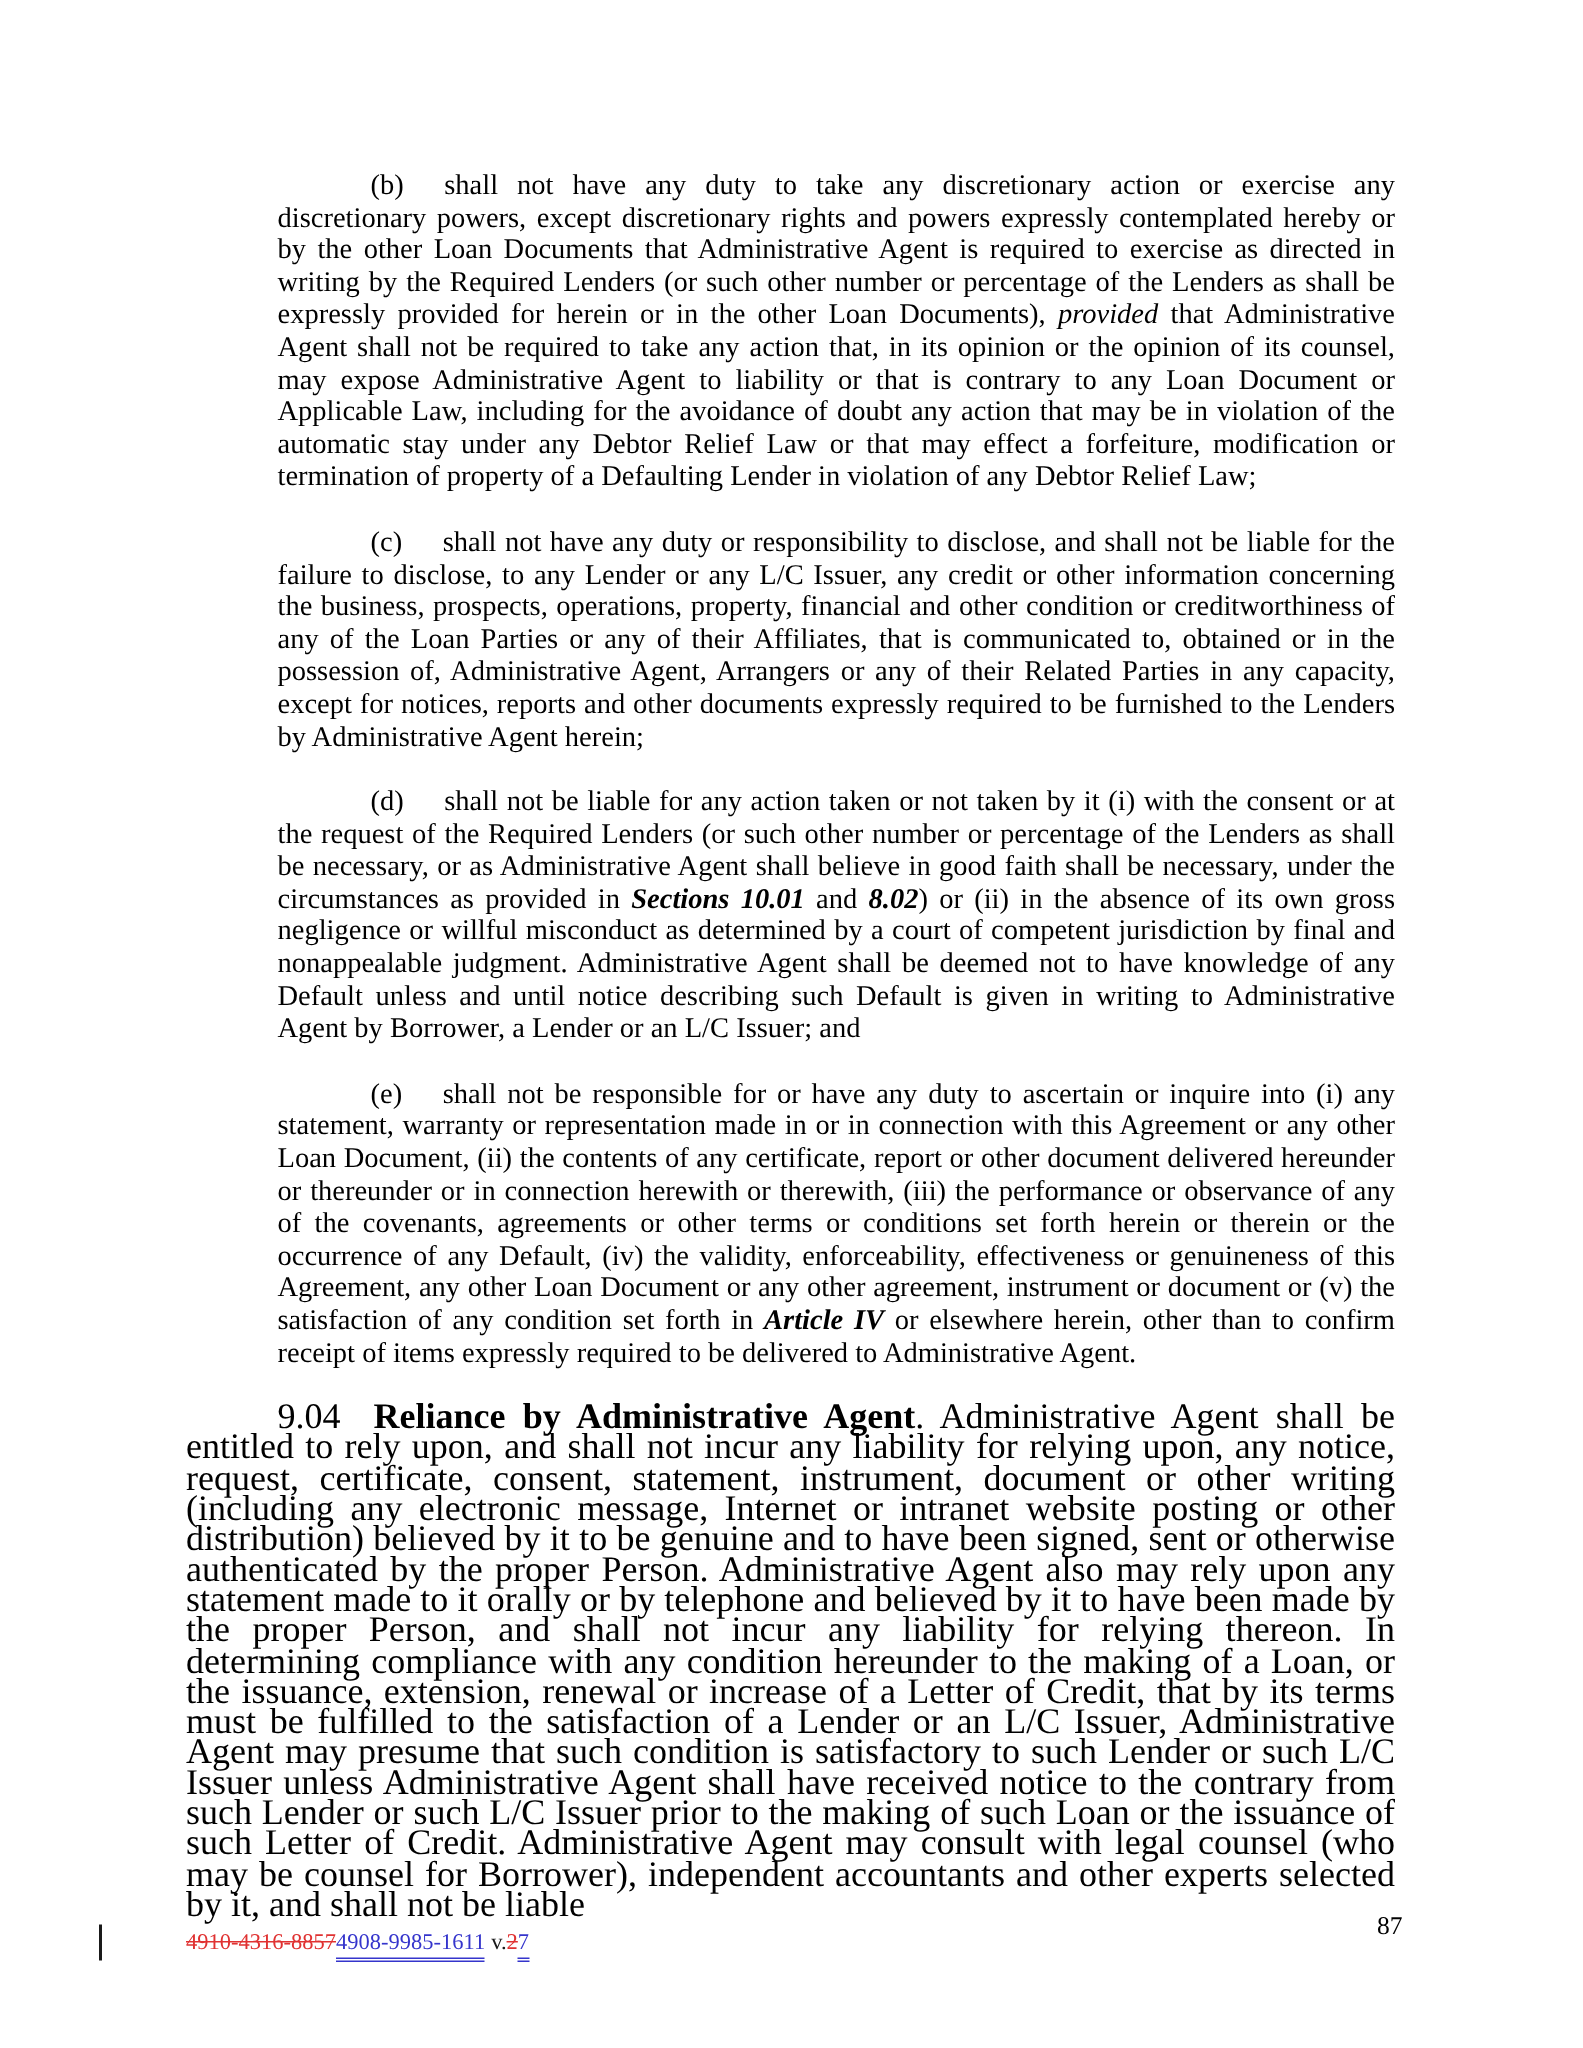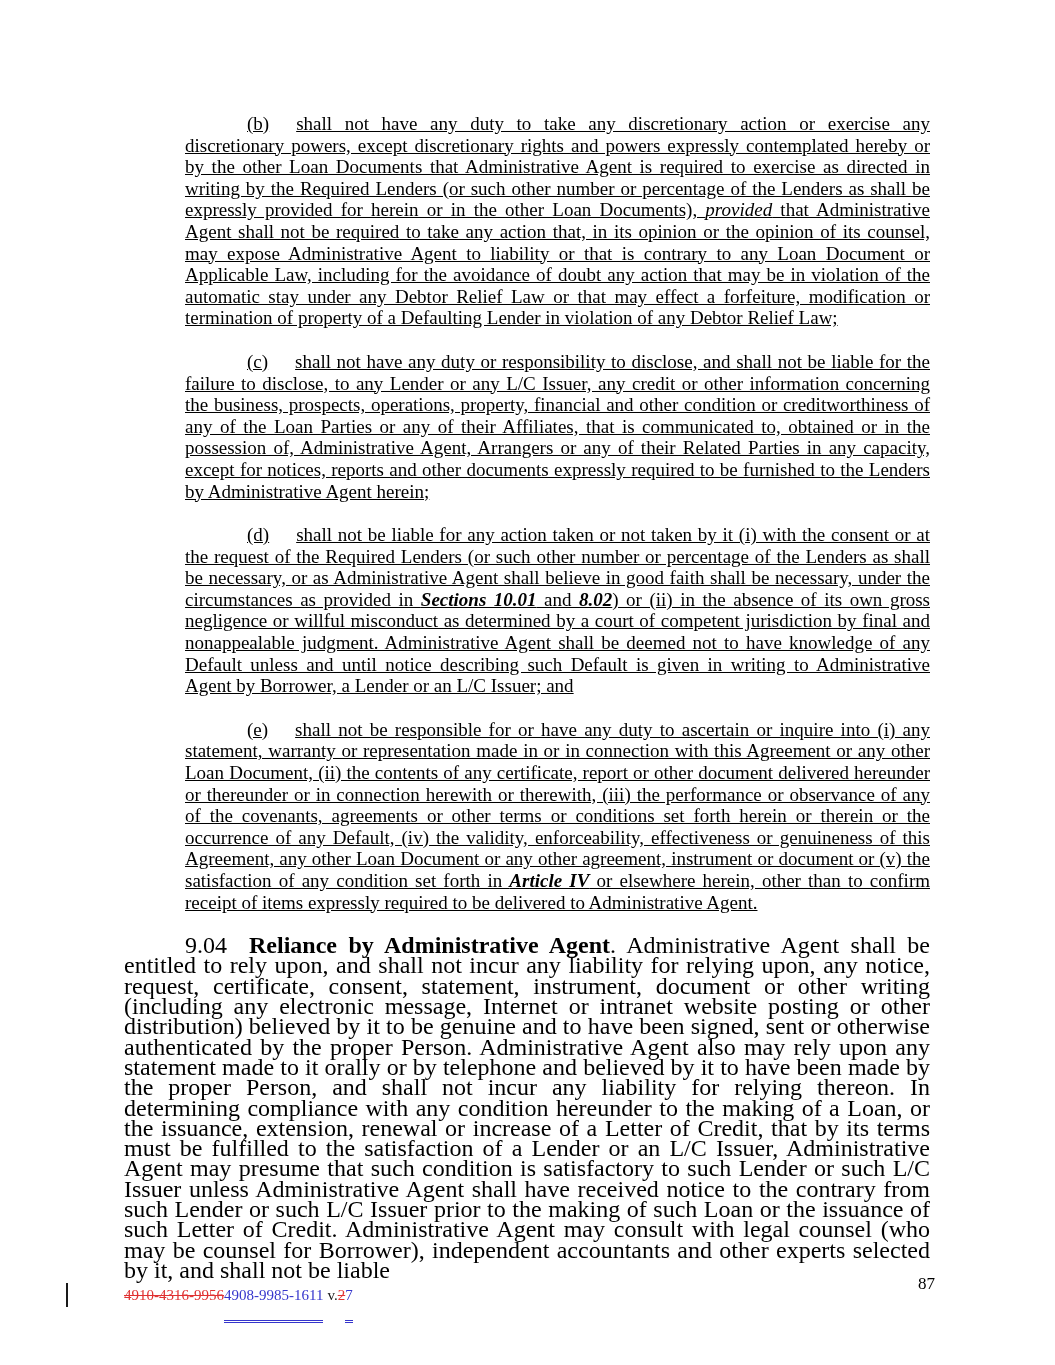--- a/index.html
+++ b/index.html
@@ -5,55 +5,55 @@
   html,body { margin:0; padding:0; background:#ffffff; }
   .page {
     position:relative; width:1055px; height:1365px; background:#ffffff;
     overflow:hidden; color:#000;
     font-family:"Liberation Serif", "DejaVu Serif", serif;
   }
   .content { position:absolute; left:124px; top:113px; width:806px; }
   p.clause {
     margin:0 0 22px 61px; width:745px;
     font-size:19px; line-height:21.6px;
-    text-align:justify; text-indent:62px;text-decoration:underline;
+    text-align:justify; text-indent:62px;
   }
   p.section-para {
     margin:0; width:806px;
     font-size:24px; line-height:20.3px;
     text-align:justify; text-indent:61px;
   }
   .tab   { display:inline-block; width:27px; }
   .tab-s { display:inline-block; width:22px; }
   .seg-i  { font-style:italic; }
   .seg-b  { font-weight:bold; }
   .seg-bi { font-weight:bold; font-style:italic; }
   .change-bar { position:absolute; left:66px; top:1283px; width:2px; height:24px; background:#1a1a1a; }
   .footer-ids {
     position:absolute; left:124px; top:1286px;
     font-size:15px; line-height:18px; white-space:nowrap;
   }
   .del { color:#e03232; text-decoration:line-through; text-decoration-color:#e03232; }
-  .ins { color:#3535cc; border-bottom:3px double #3535cc; padding-bottom:17px; }
+  .ins { color:#3535cc; border-bottom:3px double #3535cc; padding-bottom:2px; }
   .ver { color:#1a1a1a; margin-left:4px; }
   .page-number { position:absolute; left:918px; top:1274px; font-size:17px; color:#000; }
 </style>
 </head>
 <body>
 
 <div class="page">
 
   <main class="content" id="doc-body">
       <p class="clause"><span>(b)</span><span class="tab"></span><span>shall not have any duty to take any discretionary action or exercise any discretionary powers, except discretionary rights and powers expressly contemplated hereby or by the other Loan Documents that Administrative Agent is required to exercise as directed in writing by the Required Lenders (or such other number or percentage of the Lenders as shall be expressly provided for herein or in the other Loan Documents), </span><span class="seg-i">provided</span><span> that Administrative Agent shall not be required to take any action that, in its opinion or the opinion of its counsel, may expose Administrative Agent to liability or that is contrary to any Loan Document or Applicable Law, including for the avoidance of doubt any action that may be in violation of the automatic stay under any Debtor Relief Law or that may effect a forfeiture, modification or termination of property of a Defaulting Lender in violation of any Debtor Relief Law;</span></p>
       <p class="clause"><span>(c)</span><span class="tab"></span><span>shall not have any duty or responsibility to disclose, and shall not be liable for the failure to disclose, to any Lender or any L/C Issuer, any credit or other information concerning the business, prospects, operations, property, financial and other condition or creditworthiness of any of the Loan Parties or any of their Affiliates, that is communicated to, obtained or in the possession of, Administrative Agent, Arrangers or any of their Related Parties in any capacity, except for notices, reports and other documents expressly required to be furnished to the Lenders by Administrative Agent herein;</span></p>
       <p class="clause"><span>(d)</span><span class="tab"></span><span>shall not be liable for any action taken or not taken by it (i) with the consent or at the request of the Required Lenders (or such other number or percentage of the Lenders as shall be necessary, or as Administrative Agent shall believe in good faith shall be necessary, under the circumstances as provided in </span><span class="seg-bi">Sections 10.01</span><span> and </span><span class="seg-bi">8.02</span><span>) or (ii) in the absence of its own gross negligence or willful misconduct as determined by a court of competent jurisdiction by final and nonappealable judgment. Administrative Agent shall be deemed not to have knowledge of any Default unless and until notice describing such Default is given in writing to Administrative Agent by Borrower, a Lender or an L/C Issuer; and</span></p>
       <p class="clause"><span>(e)</span><span class="tab"></span><span>shall not be responsible for or have any duty to ascertain or inquire into (i) any statement, warranty or representation made in or in connection with this Agreement or any other Loan Document, (ii) the contents of any certificate, report or other document delivered hereunder or thereunder or in connection herewith or therewith, (iii) the performance or observance of any of the covenants, agreements or other terms or conditions set forth herein or therein or the occurrence of any Default, (iv) the validity, enforceability, effectiveness or genuineness of this Agreement, any other Loan Document or any other agreement, instrument or document or (v) the satisfaction of any condition set forth in </span><span class="seg-bi">Article IV</span><span> or elsewhere herein, other than to confirm receipt of items expressly required to be delivered to Administrative Agent.</span></p>
       <p class="section-para"><span>9.04</span><span class="tab-s"></span><span class="seg-b">Reliance by Administrative Agent</span><span>. Administrative Agent shall be entitled to rely upon, and shall not incur any liability for relying upon, any notice, request, certificate, consent, statement, instrument, document or other writing (including any electronic message, Internet or intranet website posting or other distribution) believed by it to be genuine and to have been signed, sent or otherwise authenticated by the proper Person. Administrative Agent also may rely upon any statement made to it orally or by telephone and believed by it to have been made by the proper Person, and shall not incur any liability for relying thereon. In determining compliance with any condition hereunder to the making of a Loan, or the issuance, extension, renewal or increase of a Letter of Credit, that by its terms must be fulfilled to the satisfaction of a Lender or an L/C Issuer, Administrative Agent may presume that such condition is satisfactory to such Lender or such L/C Issuer unless Administrative Agent shall have received notice to the contrary from such Lender or such L/C Issuer prior to the making of such Loan or the issuance of such Letter of Credit. Administrative Agent may consult with legal counsel (who may be counsel for Borrower), independent accountants and other experts selected by it, and shall not be liable</span></p>
     </main>
 
   <div class="change-bar"></div>
 
-  <div class="footer-ids"><span class="del">4910-4316-9956</span><span class="ins">4908-9985-1611</span><span class="ver">v.</span><span class="del">2</span><span class="ins">7</span>
+  <div class="footer-ids"><span class="del">4910-4316-8857</span><span class="ins">4908-9985-1611</span><span class="ver">v.</span><span class="del">2</span><span class="ins">7</span>
   </div>
 
   <div class="page-number">87</div>
 
 </div>
 
 </body></html>

